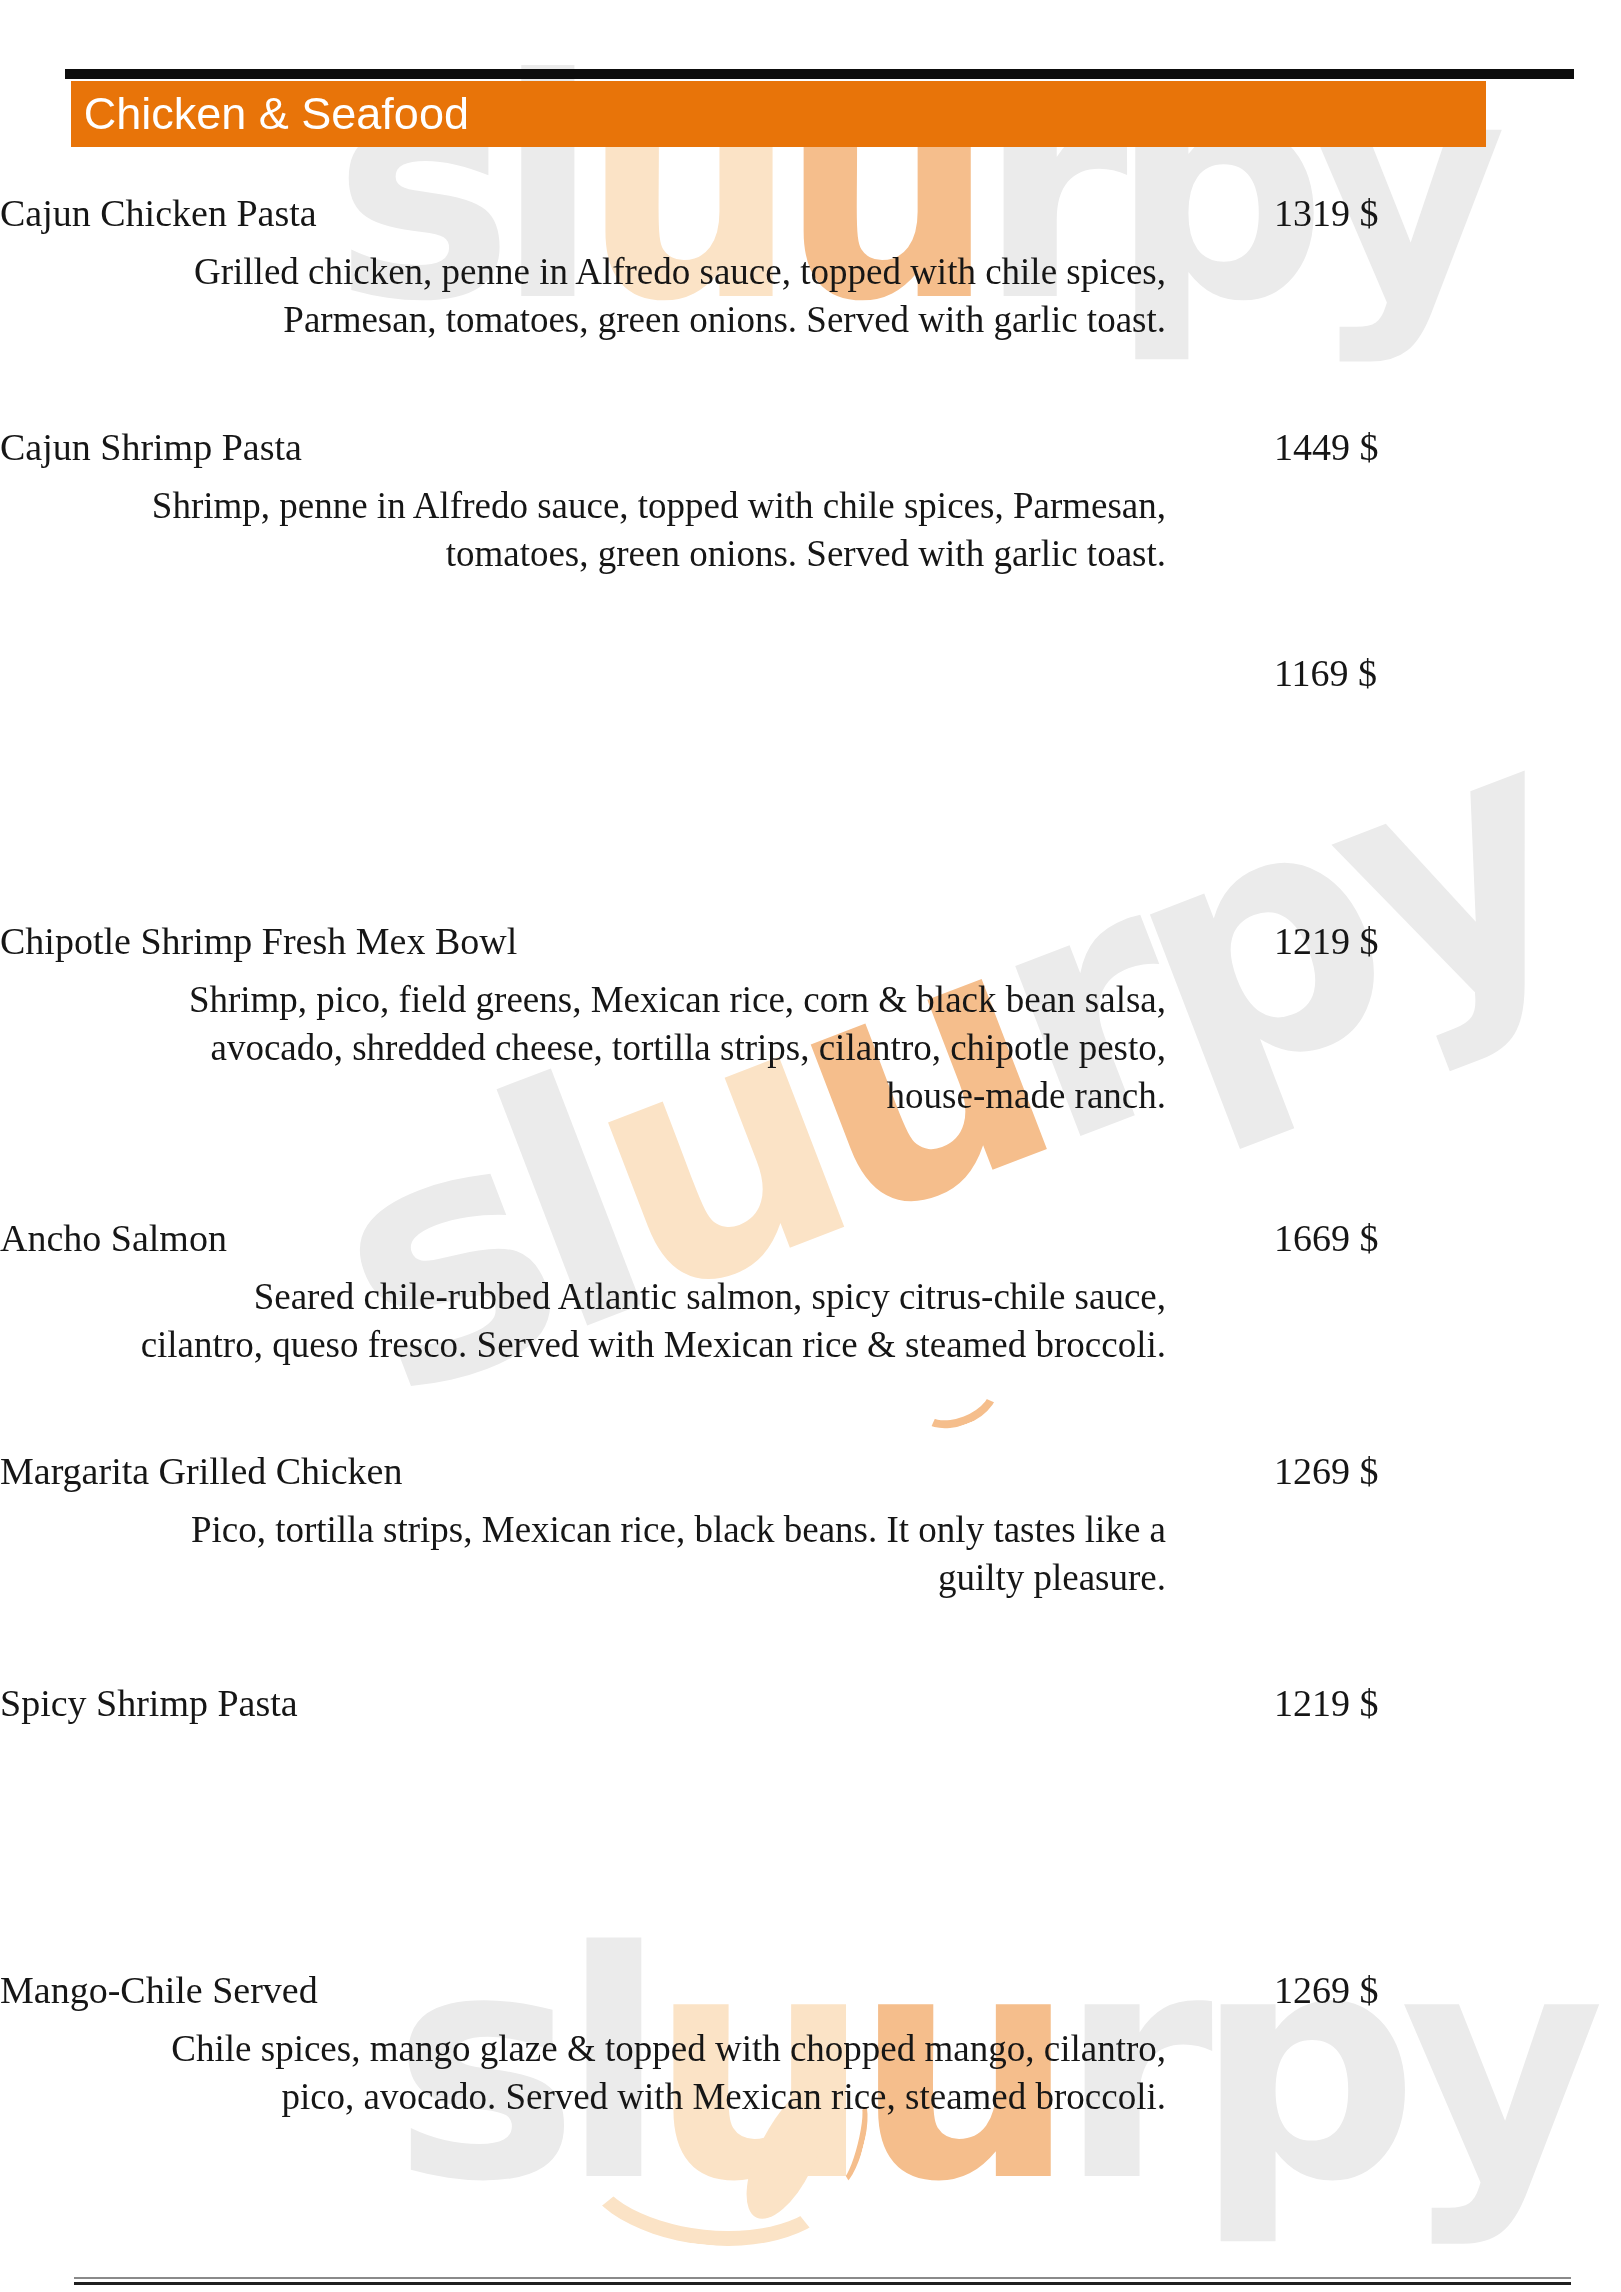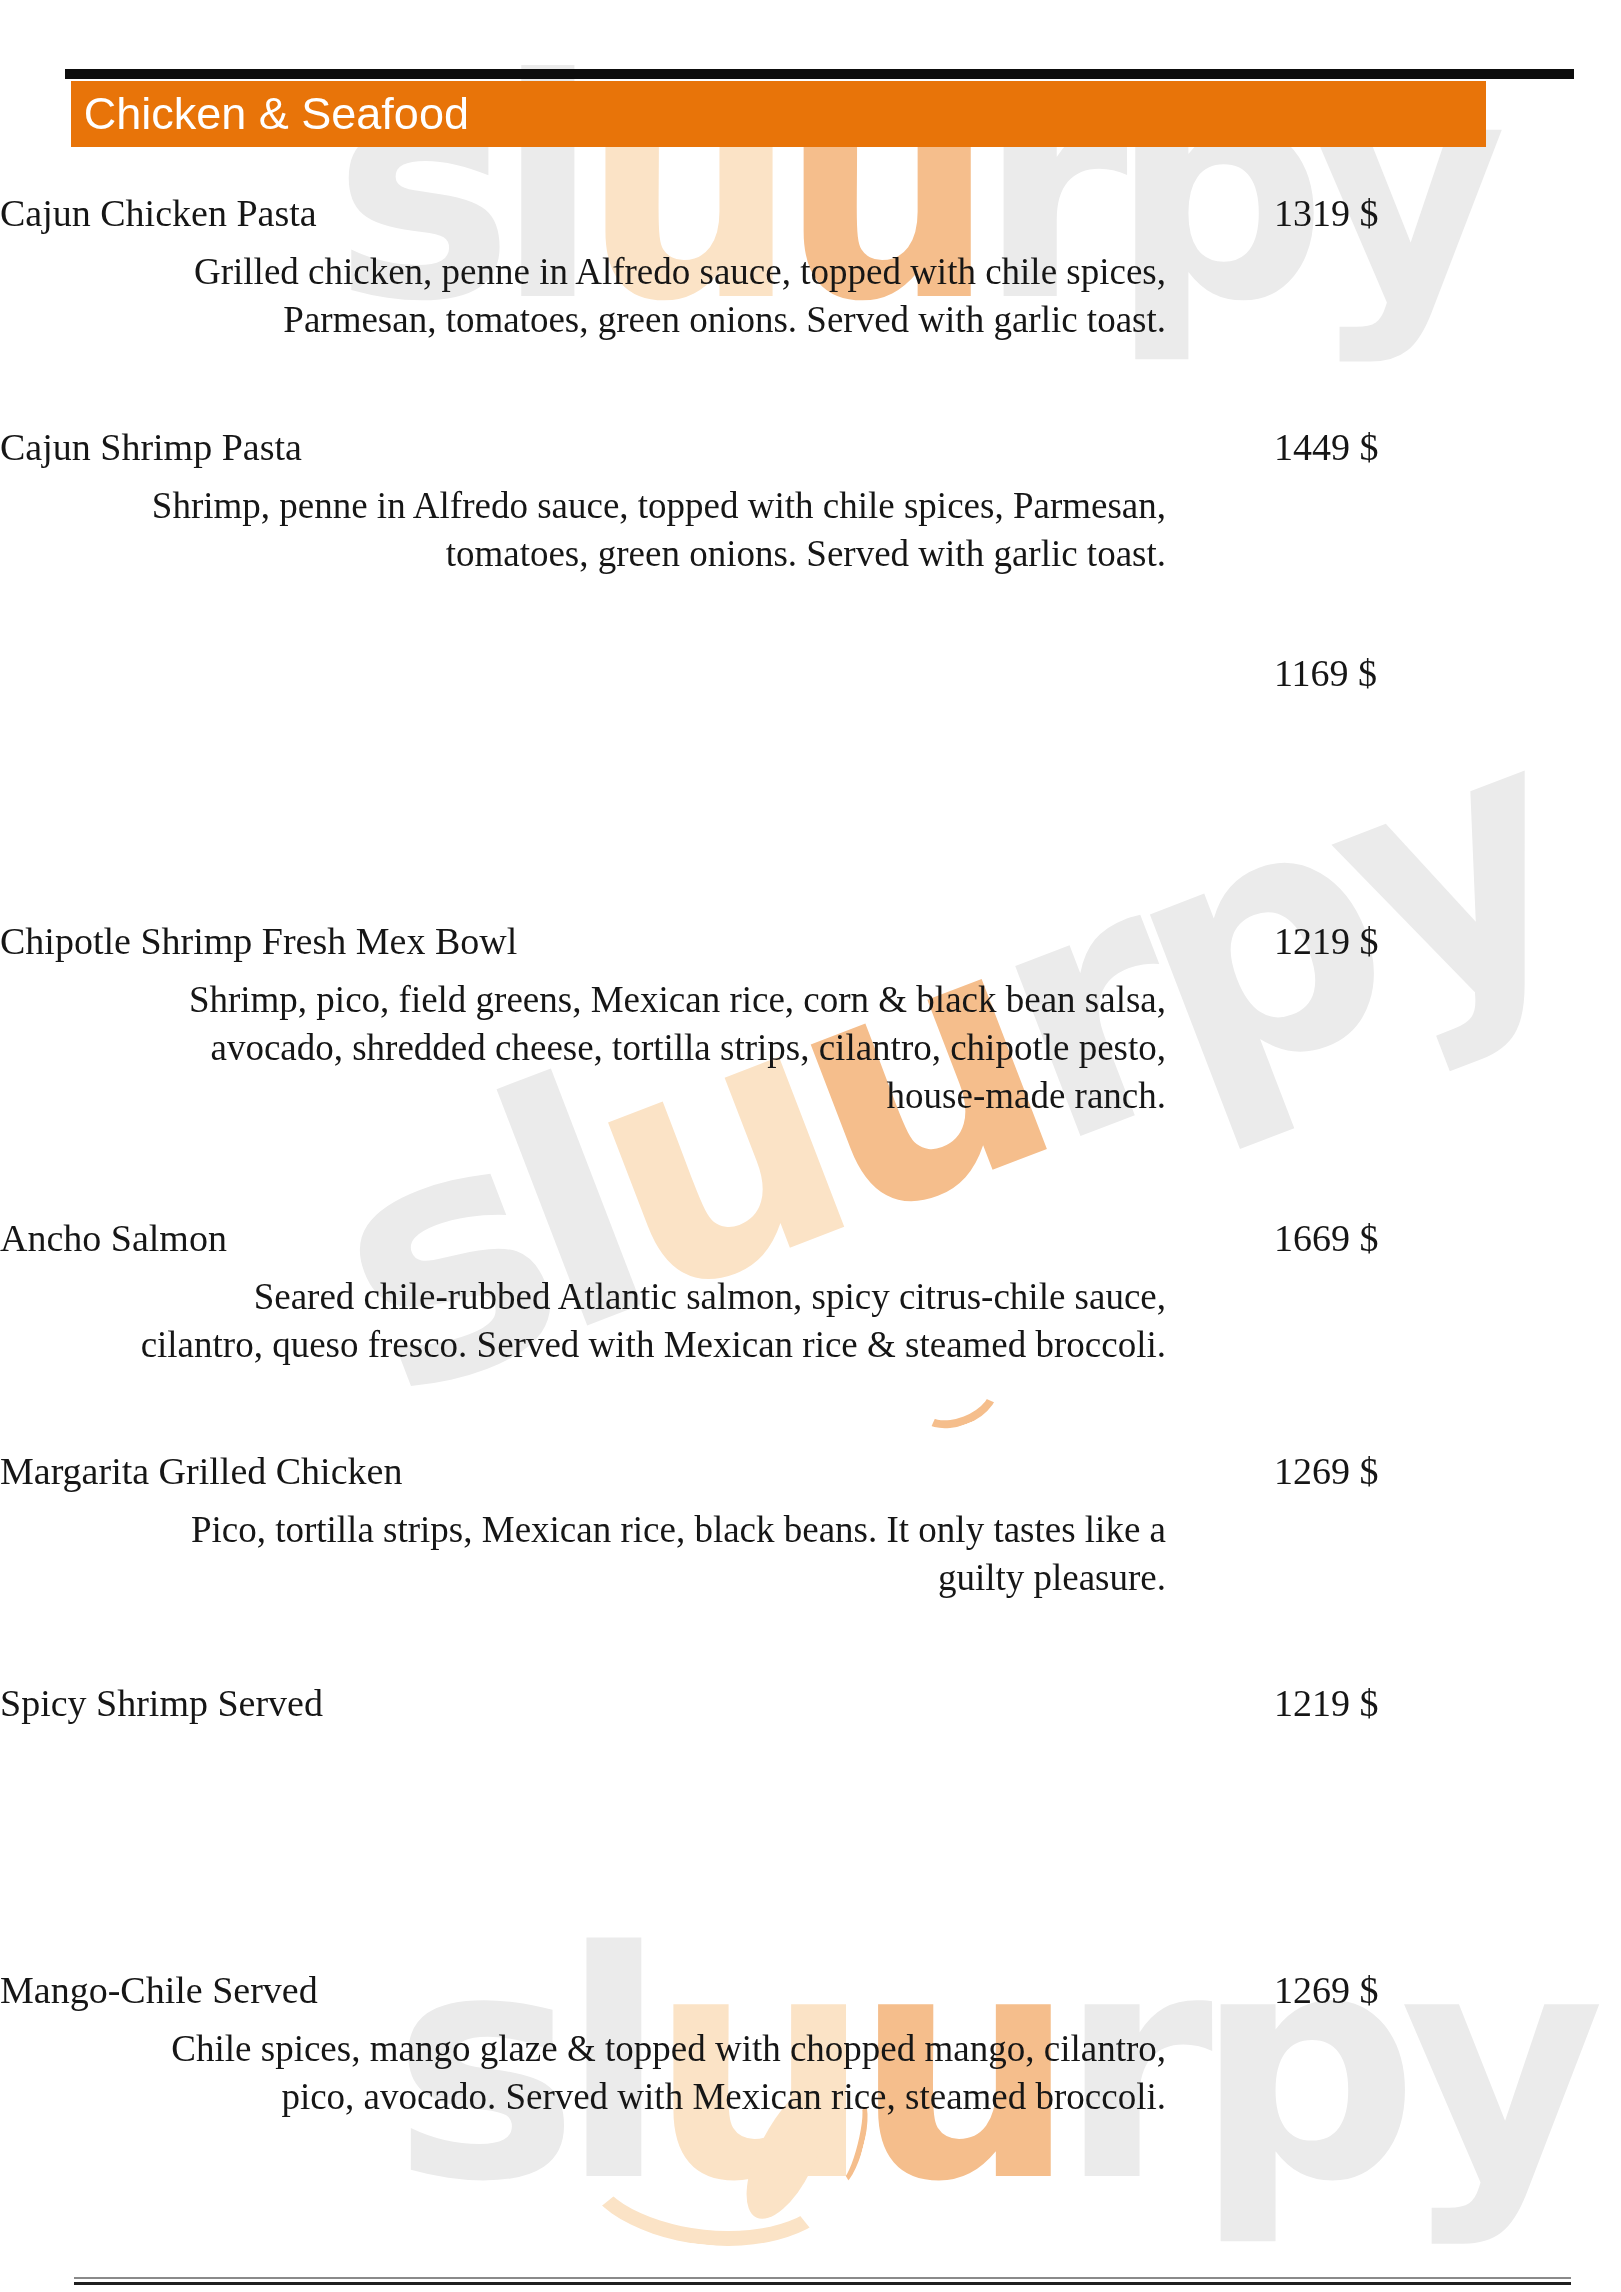--- a/index.html
+++ b/index.html
@@ -150,21 +150,21 @@
   </div>
 
   <div class="item" style="top:1449px">
     <span class="iname">Margarita Grilled Chicken</span>
     <span class="iprice">1269 $</span>
     <div class="idesc">Pico, tortilla strips, Mexican rice, black beans. It only tastes like a
 guilty pleasure.</div>
   </div>
 
   <div class="item" style="top:1681px">
-    <span class="iname">Spicy Shrimp Served</span>
+    <span class="iname">Spicy Shrimp Pasta</span>
     <span class="iprice">1219 $</span>
   </div>
 
   <div class="item" style="top:1968px">
     <span class="iname">Mango-Chile Served</span>
     <span class="iprice">1269 $</span>
     <div class="idesc">Chile spices, mango glaze &amp; topped with chopped mango, cilantro,
 pico, avocado. Served with Mexican rice, steamed broccoli.</div>
   </div>
 

